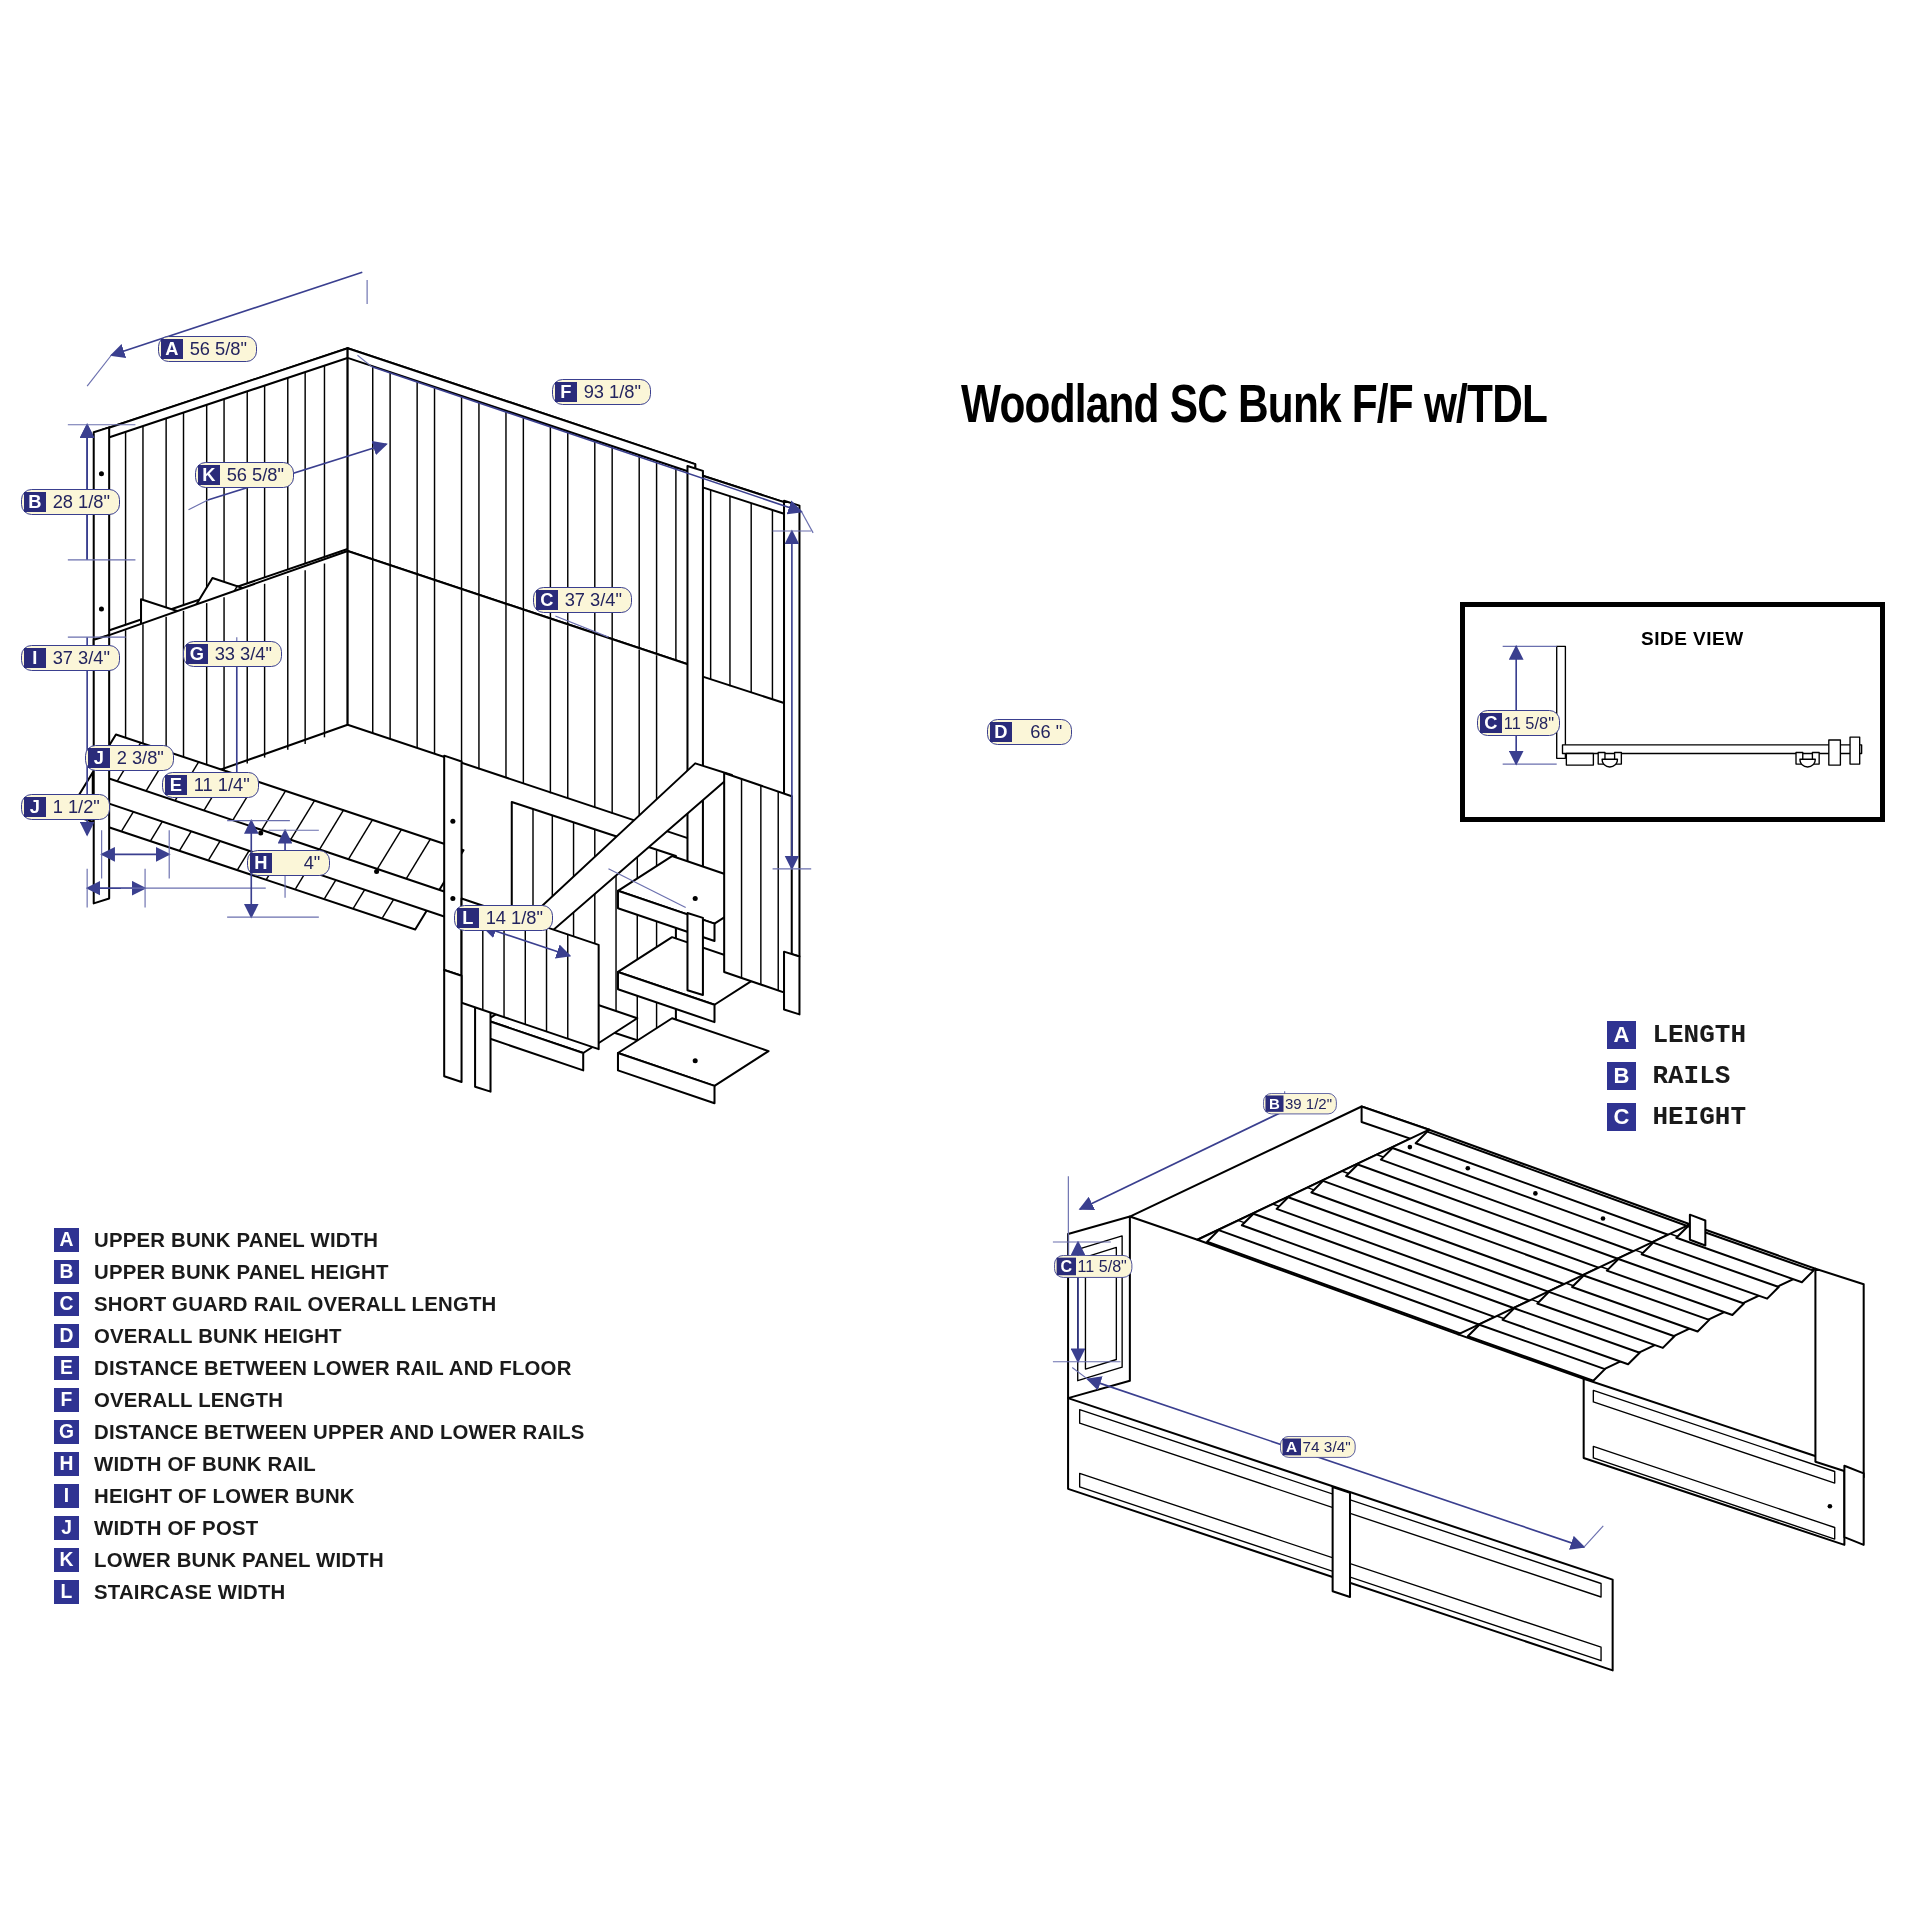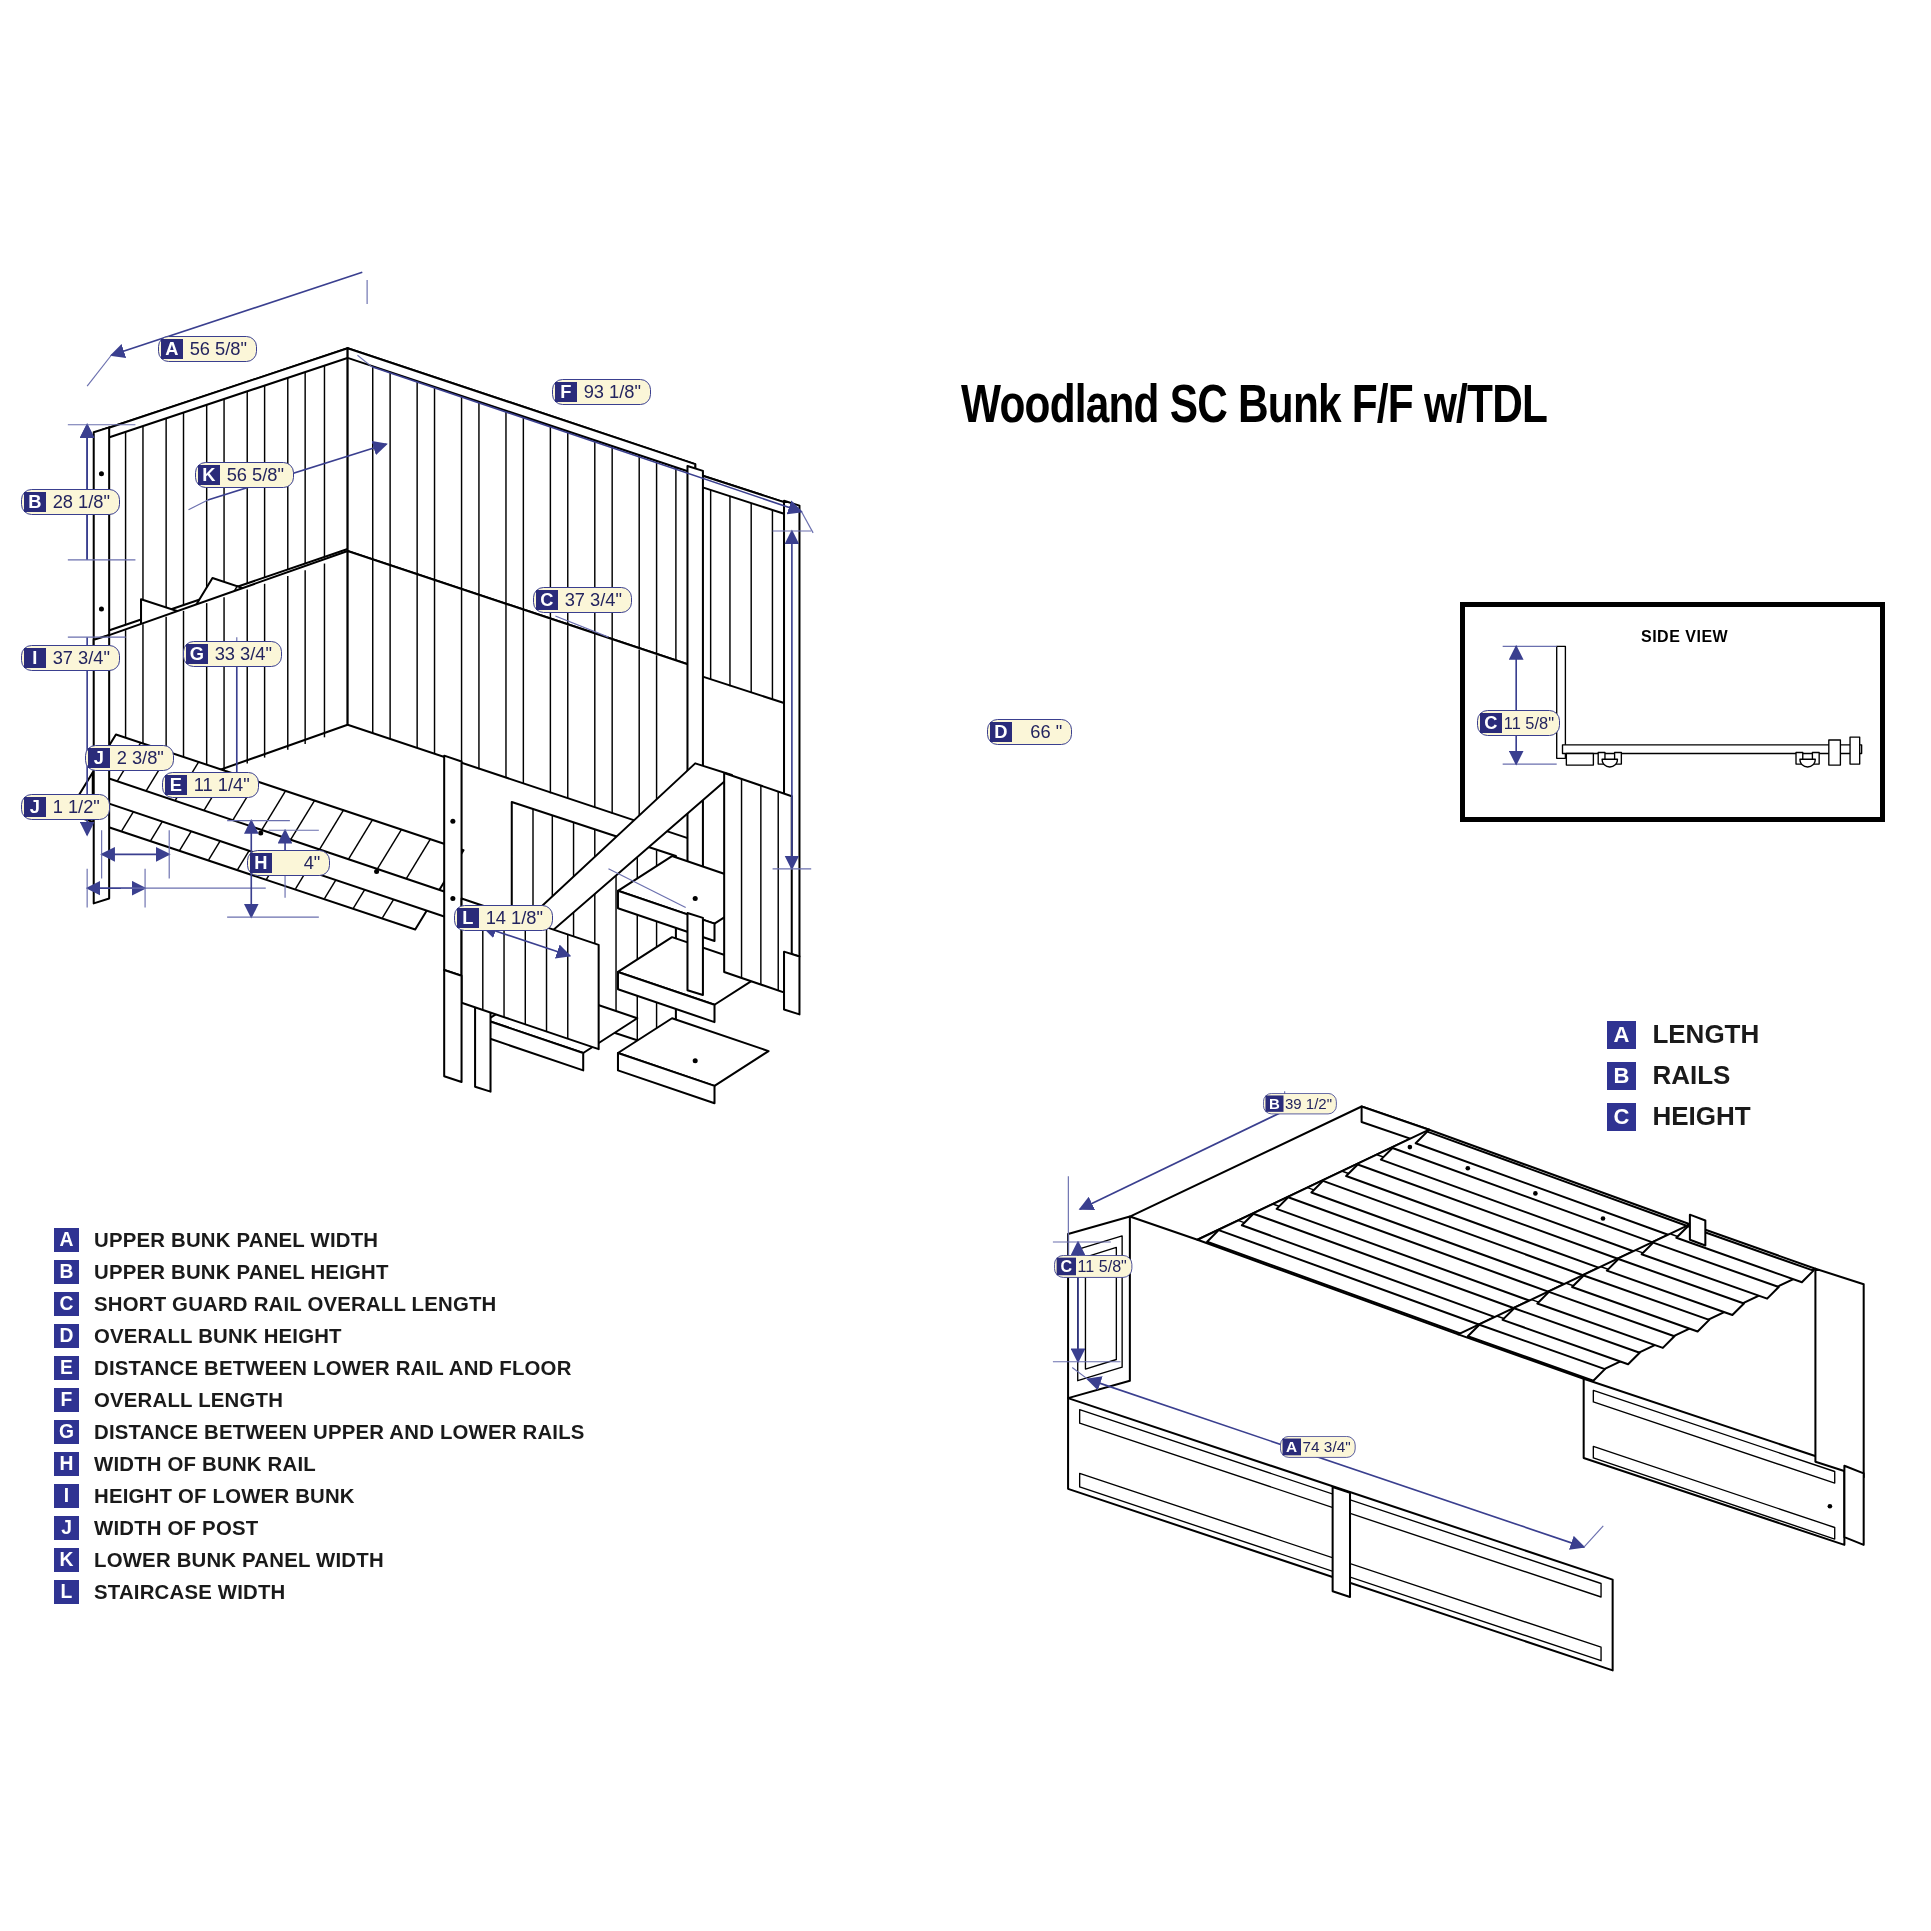--- a/index.html
+++ b/index.html
@@ -32,25 +32,25 @@
         font-size:19.3px;display:flex;align-items:center;justify-content:center;
         margin-right:14.5px;flex:0 0 auto;}
   .ltxt{font-size:21px;font-weight:bold;color:#1a1a1a;letter-spacing:0.2px;
         transform:scaleX(.97);transform-origin:left center;white-space:nowrap;}
 
   .abc{position:absolute;}
   .arow{display:flex;align-items:center;height:41px;}
   .abox{width:29px;height:28px;background:#2f3392;color:#fff;font-weight:bold;
         font-size:22px;display:flex;align-items:center;justify-content:center;
         margin-right:16.4px;flex:0 0 auto;}
-  .atxt{font-size:26px;font-weight:bold;color:#1a1a1a;white-space:nowrap;}
+  .atxt{font-size:26px;font-weight:bold;color:#1a1a1a;white-space:nowrap;font-family:Liberation Mono, monospace;}
 
   
   .sv{position:absolute;border:5.8px solid #000;background:#fff;box-sizing:border-box;}
-  .svtitle{position:absolute;font-size:16px;font-weight:bold;color:#000;
+  .svtitle{position:absolute;font-size:19px;font-weight:bold;color:#000;
            letter-spacing:0.5px;white-space:nowrap;text-align:right;}
 
   svg{position:absolute;left:0;top:0;overflow:visible;}
   .ln-t{fill:none;stroke:#000;stroke-width:1.5;}
   .fillw{fill:#fff;stroke:#000;stroke-width:2.1;stroke-linejoin:round;}
   .fillw-t{fill:#fff;stroke:#000;stroke-width:1.4;stroke-linejoin:round;}
   .dim{fill:none;stroke:#3a3f8f;stroke-width:1.7;}
   .dimthin{fill:none;stroke:#6a6fae;stroke-width:1.2;}
   .dimfill{fill:#3a3f8f;}
   .dot{fill:#000;}

